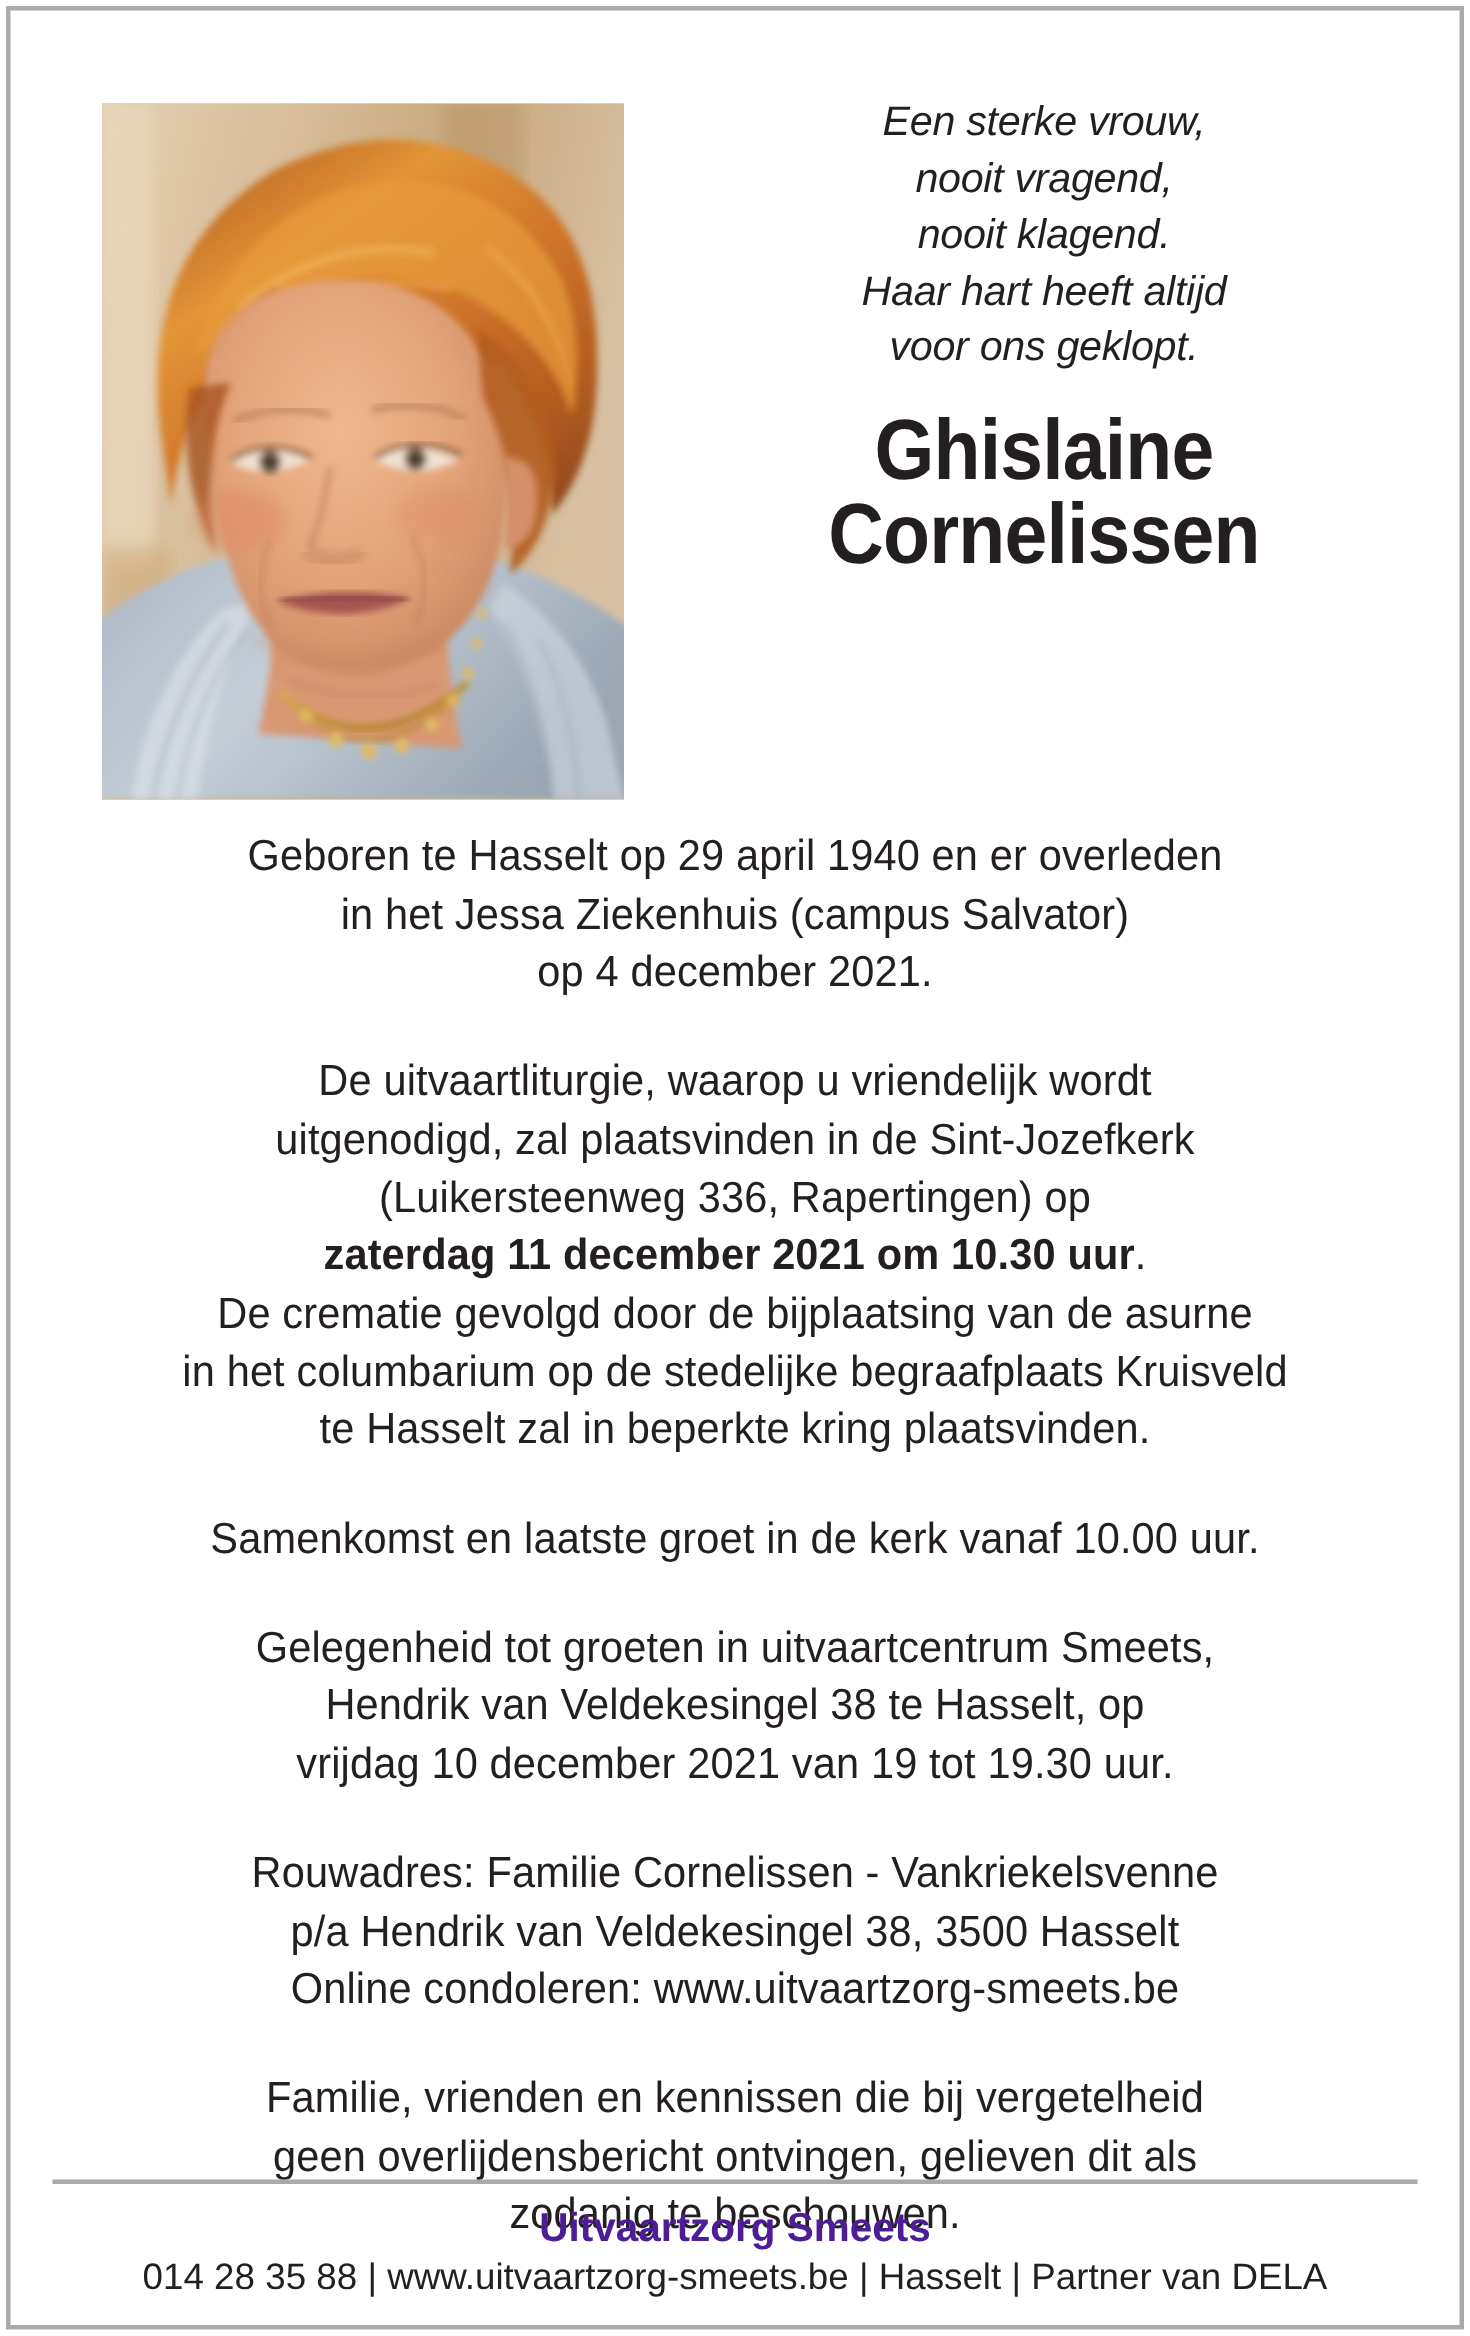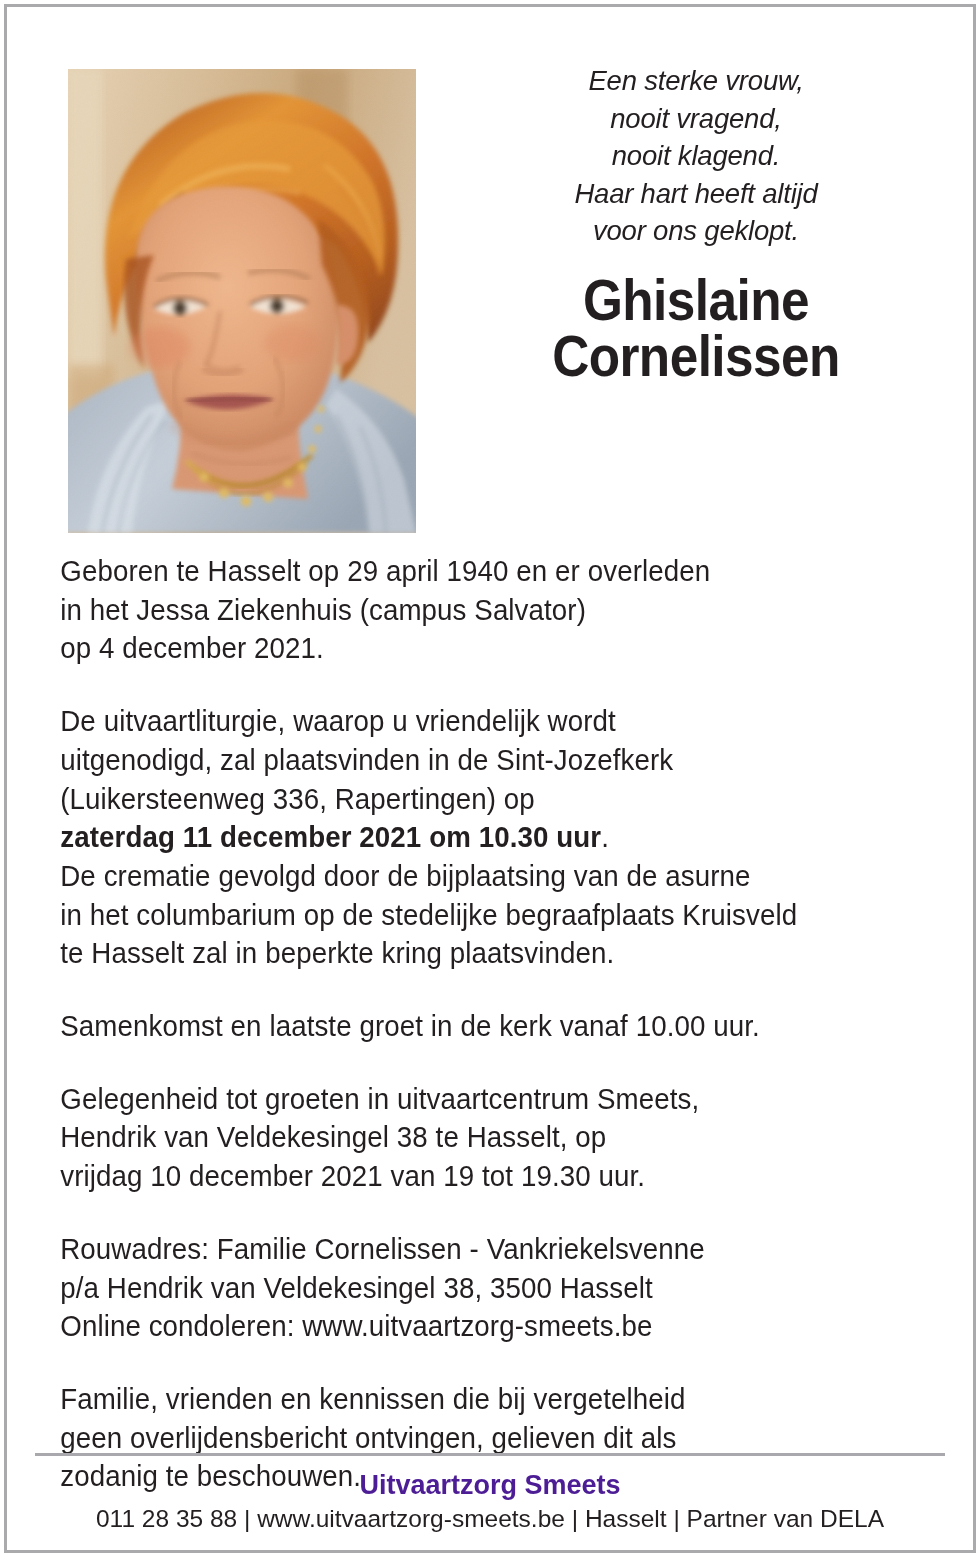--- a/index.html
+++ b/index.html
@@ -96,20 +96,21 @@
     color: #231f20;
     white-space: pre-line;
   }
 
   
   .body {
     position: absolute;
     left: 40px;
     right: 40px;
     top: 552px;
+    text-align: center;
   }
 
   .para {
     font-family: "Liberation Sans Narrow", "Liberation Sans", sans-serif;
     font-size: 29px;
     line-height: 1.335;
     letter-spacing: 0.1px;
     color: #231f20;
     white-space: pre-line;
     transform: scaleX(0.955);
@@ -321,17 +322,17 @@
 p/a Hendrik van Veldekesingel 38, 3500 Hasselt
 Online condoleren: www.uitvaartzorg-smeets.be</div>
       <div class="para">Familie, vrienden en kennissen die bij vergetelheid
 geen overlijdensbericht ontvingen, gelieven dit als
 zodanig te beschouwen.</div>
     </div>
 
     <div class="footer">
       <div class="footer-rule"></div>
       <div class="footer-name">Uitvaartzorg Smeets</div>
-      <div class="footer-line">011 28 35 88 | www.uitvaartzorg-smeets.be | Hasselt | Partner van DELA</div>
+      <div class="footer-line">014 28 35 88 | www.uitvaartzorg-smeets.be | Hasselt | Partner van DELA</div>
     </div>
 
   </div>
 </div>
 
 </body></html>

